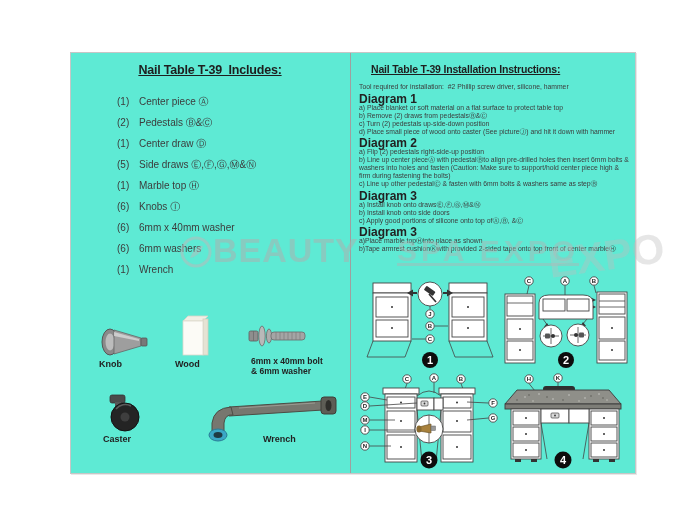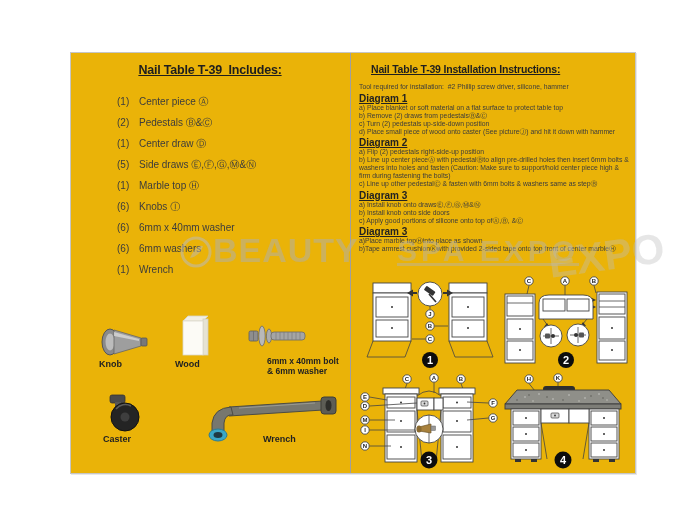--- a/index.html
+++ b/index.html
@@ -1,37 +1,37 @@
 <!DOCTYPE html>
 <html><head>
 <meta charset="utf-8">
 <style>
   html,body{margin:0;padding:0;background:#ffffff;}
   .page{position:relative;width:700px;height:525px;background:#ffffff;overflow:hidden;
         font-family:"Liberation Sans",sans-serif;color:#333;}
-  .sheet{position:absolute;left:70px;top:52px;width:564px;height:420px;background:#eab308;
+  .sheet{position:absolute;left:70px;top:52px;width:564px;height:420px;background:#5eead4;
          border:1px solid #c6c6c6;box-shadow:1px 1px 0 #e8e8e8;}
   .divider{position:absolute;left:279px;top:0;width:1px;height:100%;background:#9f9f9f;}
 
   
   .lp-title{position:absolute;left:19px;top:10px;width:240px;text-align:center;
             font-size:12.5px;font-weight:600;letter-spacing:-0.2px;color:#1e1e1e;
             text-decoration:underline;white-space:pre;}
   .lp-list{position:absolute;left:46px;top:38px;font-size:10px;color:#3c3c3c;line-height:21px;}
   .lp-row .qty{display:inline-block;width:17px;margin-right:5px;}
   .part-label{position:absolute;font-size:9px;font-weight:bold;color:#222;text-align:left;}
   .bolt-label{position:absolute;font-size:8.5px;font-weight:bold;color:#222;line-height:10px;text-align:left;}
 
   
   .rp-title{position:absolute;left:300px;top:10px;font-size:10.5px;font-weight:600;
             letter-spacing:-0.2px;color:#1e1e1e;text-decoration:underline;}
   .rp-body{position:absolute;left:288px;top:30px;width:272px;font-size:6.8px;
            line-height:8px;color:#3c3c3c;}
   .rp-tools{white-space:pre;margin-bottom:2px;}
-  .rp-heading{font-size:10px;font-weight:bold;text-decoration:underline;color:#222;
+  .rp-heading{font-size:12px;font-weight:bold;color:#222;
               margin-top:3.5px;margin-bottom:1px;}
   .step{margin:0;}
 
   
   .fig{position:absolute;}
   svg text.cl{font-family:"Liberation Sans",sans-serif;font-size:6px;font-weight:bold;
               fill:#222;text-anchor:middle;}
   svg text.badge-num{font-family:"Liberation Sans",sans-serif;font-size:11px;font-weight:bold;
               fill:#fff;text-anchor:middle;}
   svg .ln{stroke:#444;stroke-width:0.8;fill:none;}
@@ -93,21 +93,21 @@
       <g stroke="#7b7b7b" stroke-width="0.7">
         <line x1="29" y1="11" x2="29" y2="19"></line>
           <line x1="33" y1="11" x2="33" y2="19"></line>
         <line x1="37" y1="11" x2="37" y2="19"></line>
           <line x1="41" y1="11" x2="41" y2="19"></line>
         <line x1="45" y1="11" x2="45" y2="19"></line>
           <line x1="49" y1="11" x2="49" y2="19"></line>
         <line x1="53" y1="11" x2="53" y2="19"></line>
       </g>
     </svg>
-    <div class="bolt-label" style="left:196px;top:303px">
+    <div class="bolt-label" style="left:180px;top:303px">
       <div>6mm x 40mm bolt</div>
       <div>&amp; 6mm washer</div>
     </div>
 
     <svg class="fig" style="left:32px;top:340px" width="42" height="40" viewBox="0 0 42 40">
       <rect x="7" y="2" width="15" height="8" rx="2" fill="#4a4a4a" stroke="#333" stroke-width="0.8"></rect>
       <rect x="12" y="9" width="6" height="5" fill="#565656"></rect>
       <circle cx="22" cy="24" r="14" fill="#242424" stroke="#111" stroke-width="1"></circle>
       <circle cx="22" cy="24" r="4.5" fill="#3e3e3e"></circle>
       <path d="M13,16 A12,12 0 0,1 28,13" stroke="#5c5c5c" stroke-width="1.5" fill="none"></path>

